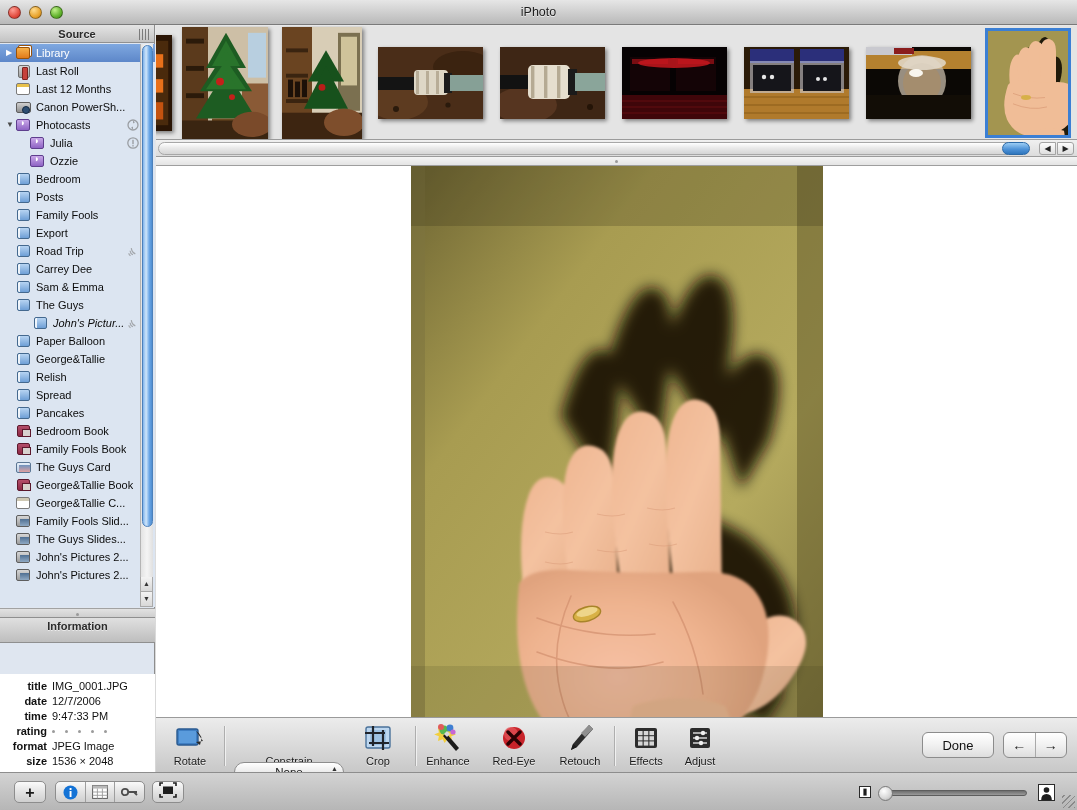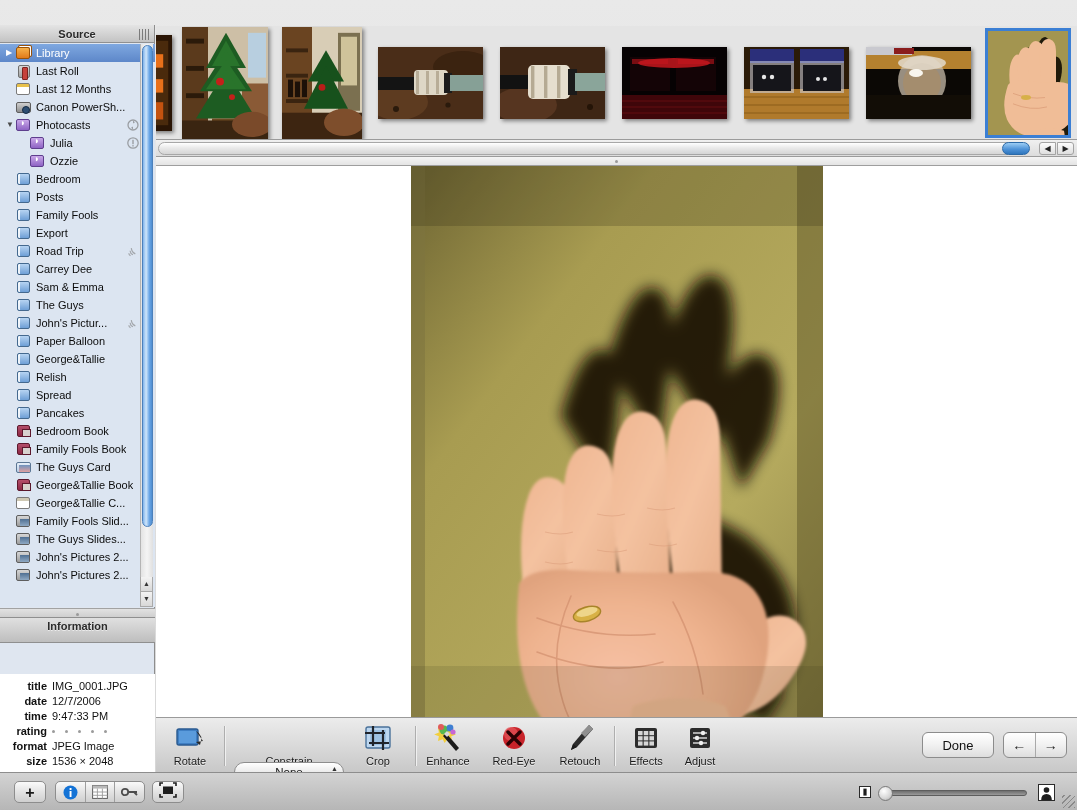--- a/index.html
+++ b/index.html
@@ -305,20 +305,26 @@
   #resize-grip {
     position:absolute; right:2px; bottom:2px; width:13px; height:13px;
     background: repeating-linear-gradient(-45deg,#8a8a8a 0 1px,transparent 1px 4px);
   }
 </style>
 </head>
 <body>
 
 <div id="app">
 
+  <div id="titlebar">
+    <div class="traffic" id="btn-close"></div>
+    <div class="traffic" id="btn-min"></div>
+    <div class="traffic" id="btn-zoom"></div>
+    <div id="title-text">iPhoto</div>
+  </div>
 
   <div id="sidebar">
     <div id="source-header">
       <span>Source</span>
       <span id="source-grip"></span>
     </div>
     <div id="source-list">
         <div class="src-row selected" style="padding-left: 6px;">
           <span class="disc">▶</span>
           <span class="ico">
@@ -434,21 +440,21 @@
           </span>
           <span class="lbl">Sam &amp; Emma</span>
         </div>
         <div class="src-row" style="padding-left: 6px;">
           <span class="disc">&nbsp;</span>
           <span class="ico">
             <span class="ic-album" style="display: block; position: relative;"></span>
           </span>
           <span class="lbl">The Guys</span>
         </div>
-        <div class="src-row" style="padding-left: 6px;">
+        <div class="src-row" style="padding-left: 23px; font-style: italic;">
           <span class="disc">&nbsp;</span>
           <span class="ico">
             <span class="ic-album" style="display: block; position: relative;"></span>
           </span>
           <span class="lbl">John's Pictur...</span>
           <span class="badge"><svg width="12" height="12" viewBox="0 0 12 12">
               <g fill="none" stroke="#7d7d7d" stroke-width="1.2" transform="rotate(-35 6 9)">
                 <path d="M3 9 a3 3 0 0 1 0 -3"></path>
                 <path d="M5.5 9.6 a5 5 0 0 1 0 -5"></path>
                 <path d="M8 10.2 a7 7 0 0 1 0 -7"></path>

